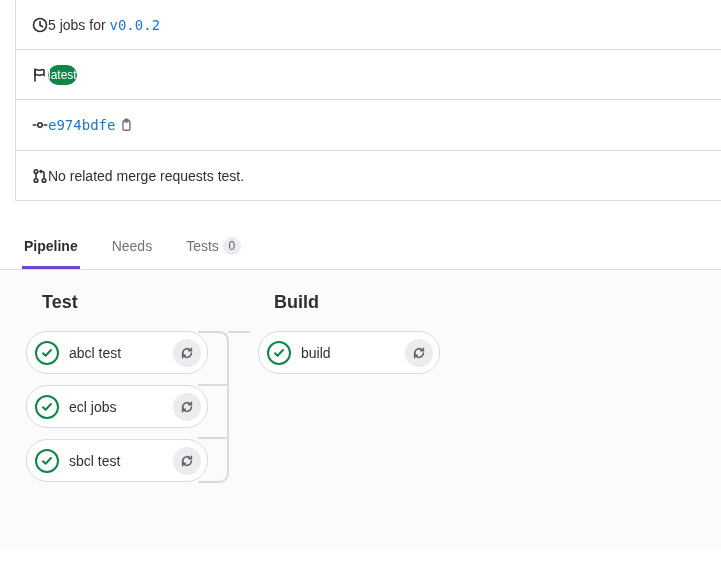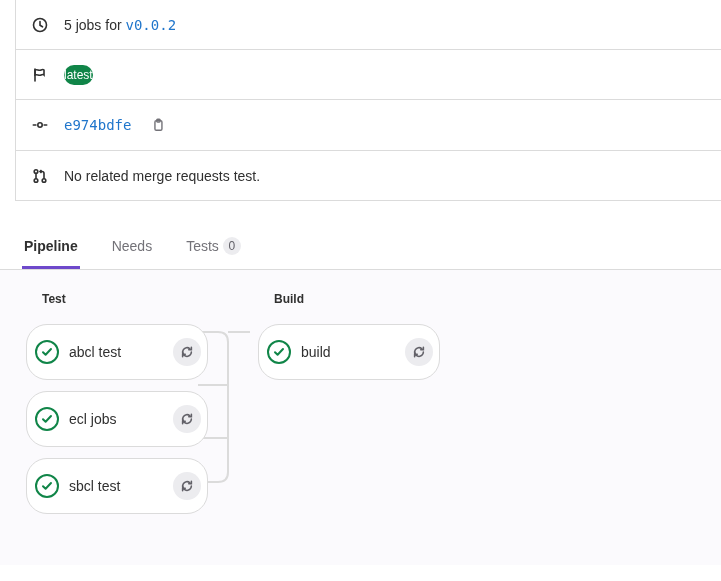--- a/index.html
+++ b/index.html
@@ -10,21 +10,21 @@
     color: #303030;
     background: #fff;
   }
   .container { width: 721px; }
   .info-rows { border-left: 1px solid #dbdbdb; margin-left: 15px; }
   .info-row {
     display: flex;
     align-items: center;
     padding: 14px 16px;
     border-bottom: 1px solid #dbdbdb;
-    gap: 16px;
+    gap: 0;
     min-height: 50px;
   }
   .info-row svg.row-icon { flex-shrink: 0; }
   .link { color: #1f75cb; text-decoration: none; }
   .mono { font-family: "GitLab Mono", "Menlo", "Consolas", monospace; font-size: 14px; }
   .badge-latest {
     display: inline-block;
     background: #108548;
     color: #fff;
     font-size: 12px;
@@ -84,29 +84,29 @@
     position: relative;
   }
   .stages {
     display: flex;
     gap: 50px;
     position: relative;
   }
   .stage { }
   .stage-title {
     font-weight: 600;
-    font-size: 12px;
+    font-size: 18px;
     margin: 2px 0 18px 16px;
     color: #303030;
   }
   .job-pill {
     display: flex;
     align-items: center;
     width: 182px;
-    height: 56px;
+    height: 43px;
     background: #fff;
     border: 1px solid #dbdbdb;
     border-radius: 21px;
     padding: 0 6px 0 8px;
     margin-bottom: 11px;
     position: relative;
     z-index: 2;
   }
   .status-ring {
     width: 24px; height: 24px;

